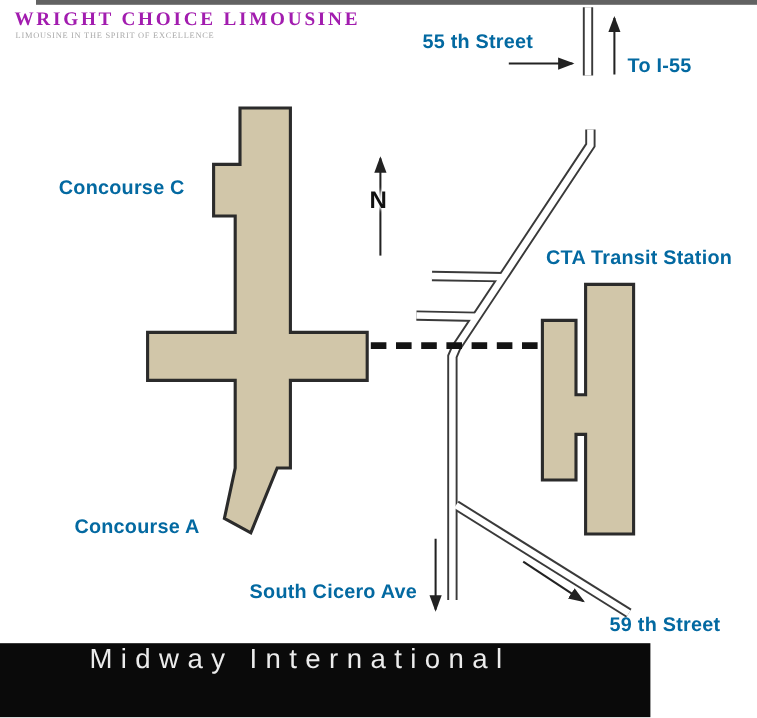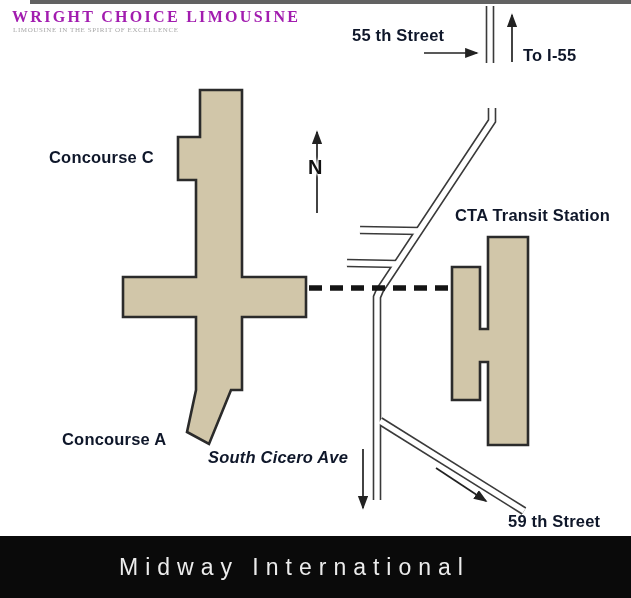--- a/index.html
+++ b/index.html
@@ -13,38 +13,38 @@
     position:absolute;left:12px;top:8px;
     font-family:"Liberation Serif",serif;font-weight:bold;
     font-size:16px;letter-spacing:2.3px;color:#a21caf;white-space:nowrap;
   }
   .tagline{
     position:absolute;left:13px;top:26px;
     font-family:"Liberation Serif",serif;
     font-size:7px;letter-spacing:0.6px;color:#a8a8a8;white-space:nowrap;
   }
   .label{
-    position:absolute;font-weight:bold;font-size:16.5px;color:#0f172a;
+    position:absolute;font-weight:bold;font-size:16.5px;color:#0369a1;
     white-space:nowrap;letter-spacing:0.2px;
   }
   .lbl-55       {left:352px;top:26px;}
   .lbl-i55      {left:523px;top:46px;}
   .lbl-cc       {left:49px; top:148px;}
   .lbl-cb       {left:8px;  top:287px;}
   .lbl-ca       {left:62px; top:406px;margin-top:24px;}
   .lbl-cta      {left:455px;top:206px;}
-  .lbl-cicero   {left:208px;top:448px;font-style:italic;}
+  .lbl-cicero   {left:208px;top:484px;}
   .lbl-59       {left:508px;top:476px;margin-top:36px;}
   .lbl-n{
     left:308px;top:156px;font-size:20px;color:#111;
     text-shadow:0 0 3px #fff,0 0 3px #fff,0 0 4px #fff,0 0 5px #fff;
   }
   .footer{
-    position:absolute;left:0;top:536px;width:631px;height:62px;background:#0a0a0a;
-    display:flex;align-items:center;justify-content:center;
+    position:absolute;left:0;top:536px;width:542px;height:62px;background:#0a0a0a;
+    display:flex;align-items:flex-start;justify-content:center;
   }
   .footer-title{
     color:#ececec;font-size:23px;font-weight:normal;letter-spacing:7px;
     white-space:nowrap;padding-right:42px;
   }
   .bldg{stroke:#2b2b2b;stroke-width:2.6;stroke-linejoin:miter;}
   .road-casing{fill:none;stroke:#3a3a3a;stroke-width:8.6;stroke-linecap:butt;stroke-linejoin:miter;}
   .road-fill  {fill:none;stroke:#ffffff;stroke-width:5.4;stroke-linecap:butt;stroke-linejoin:miter;}
   .dash-line{stroke:#141414;stroke-width:5.5;stroke-dasharray:13 8;}
   .arrow{fill:none;stroke:#222;stroke-width:1.7;}

